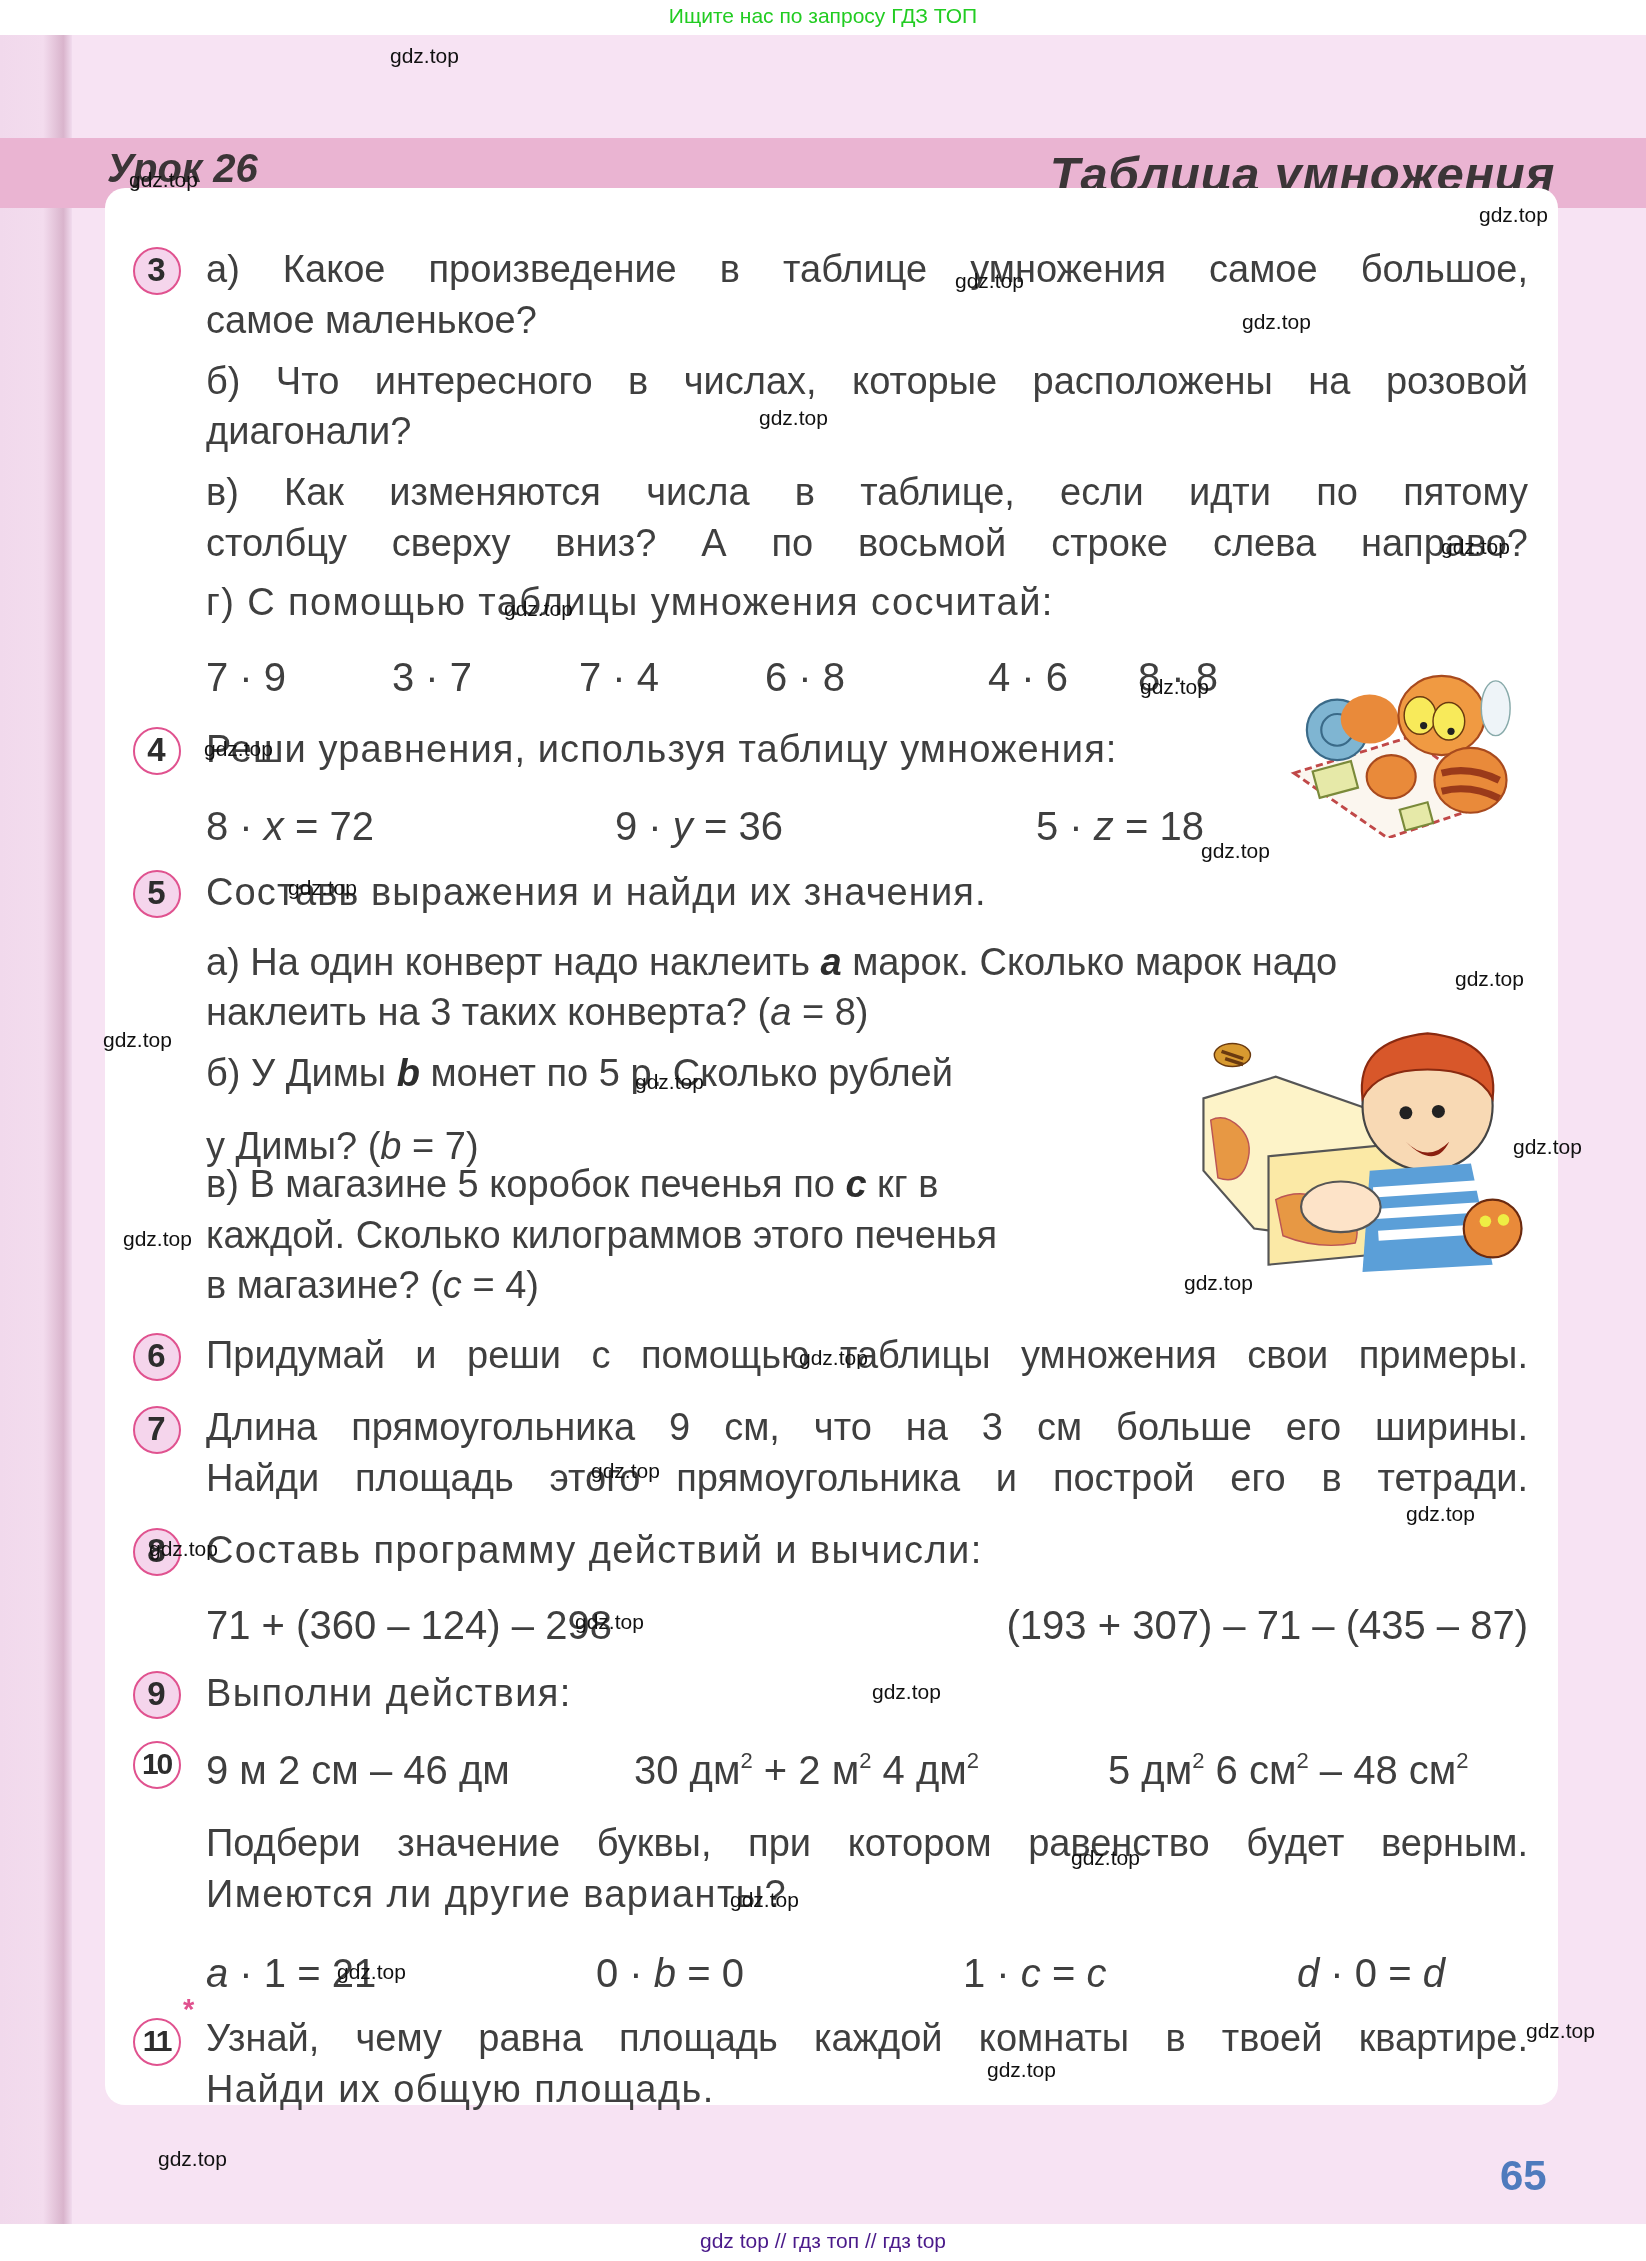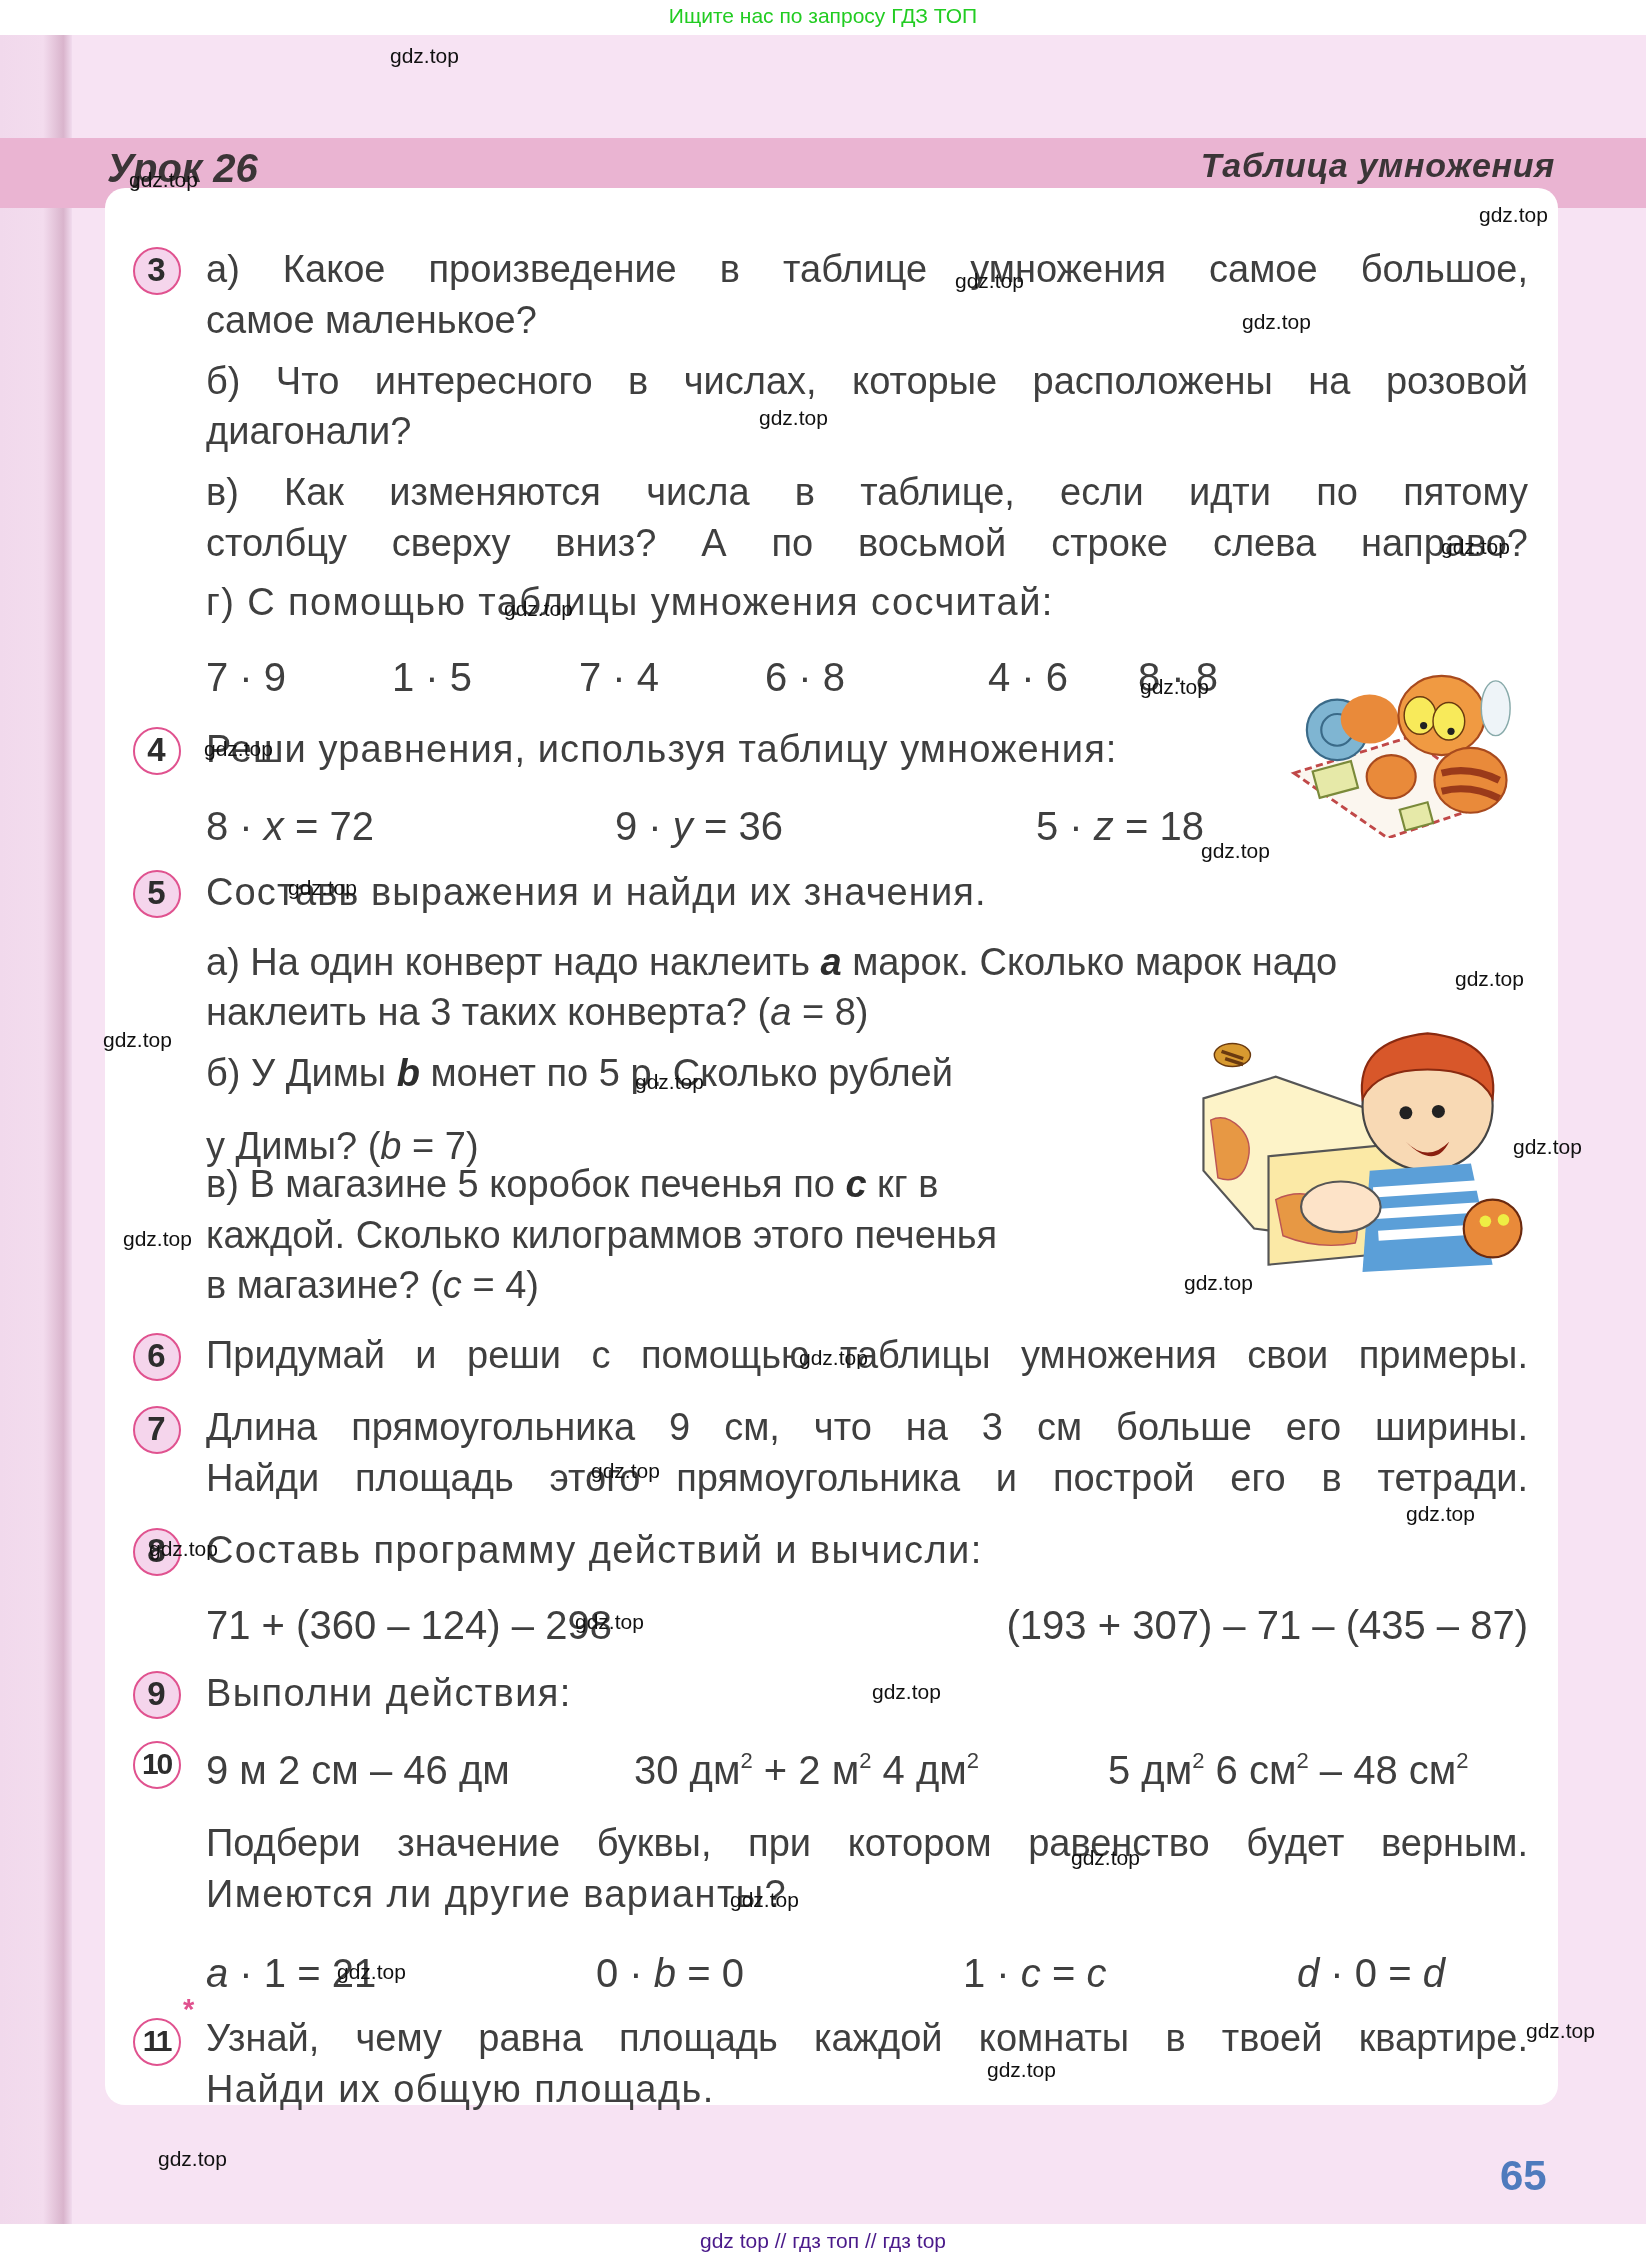--- a/index.html
+++ b/index.html
@@ -10,21 +10,21 @@
     text-align: center; font-size: 21px; line-height: 32px; color: #22cc22; font-family: "Liberation Sans", sans-serif; border-radius: 6px; }
   .bottom-banner { position: absolute; left: 0; top: 2224px; width: 1646px; height: 37px; background: #fff;
     text-align: center; font-size: 21px; line-height: 33px; color: #4a1a8a; }
 
   .page { position: absolute; left: 0; top: 35px; width: 1646px; height: 2190px; background: #f7e3f3; }
   .gutter { position: absolute; left: 0; top: 0; width: 72px; height: 2190px;
     background: linear-gradient(90deg, #f1d9ec 0%, #f3dcee 60%, #d9b4cc 88%, #f1dbee 100%); }
 
   .lesson-band { position: absolute; left: 0; top: 103px; width: 1646px; height: 70px; background: #eab4d2; }
   .lesson-num { position: absolute; left: 107px; top: 111px; font-size: 40px; font-weight: bold; font-style: italic; color: #3b3537; }
-  .lesson-title { position: absolute; right: 91px; top: 111px; font-size: 34px; font-weight: bold; font-style: italic; color: #3b3537; letter-spacing: 0.7px; }
+  .lesson-title { position: absolute; right: 91px; top: 111px; font-size: 49px; font-weight: bold; font-style: italic; color: #3b3537; letter-spacing: 0.7px; }
 
   .card { position: absolute; left: 105px; top: 153px; width: 1453px; height: 1917px; background: #ffffff; border-radius: 20px; }
 
   .task { position: absolute; left: 0; width: 1453px; }
   .num { position: absolute; left: 27.5px; width: 48px; height: 48px; border-radius: 50%; border: 2.9px solid #e0528f;
     background: #f5d5ec; font-size: 33px; font-weight: bold; color: #2d2d2d; text-align: center; line-height: 42px; }
   .num.outline { background: #fff; }
   .num.two { font-size: 30px; letter-spacing: -2.2px; }
   .star { position: absolute; color: #e0528f; font-size: 29px; font-weight: bold; }
 
@@ -58,21 +58,21 @@
       <div class="num" style="top:59px">3</div>
       <div class="line just" style="top:56px">а) Какое произведение в таблице умножения самое большое,</div>
       <div class="line" style="top:107px">самое маленькое?</div>
       <div class="line just" style="top:168px">б) Что интересного в числах, которые расположены на розовой</div>
       <div class="line" style="top:218px">диагонали?</div>
       <div class="line just" style="top:279px">в) Как изменяются числа в таблице, если идти по пятому</div>
       <div class="line just" style="top:330px">столбцу сверху вниз? А по восьмой строке слева направо?</div>
       <div class="line" style="top:389px; letter-spacing:1.4px">г) С помощью таблицы умножения сосчитай:</div>
       <div class="mathrow" style="top:464px; width:1156px">
         <span style="left:0">7 · 9</span>
-        <span style="left:186px">1 · 5</span>
+        <span style="left:186px">3 · 7</span>
         <span style="left:373px">7 · 4</span>
         <span style="left:559px">6 · 8</span>
         <span style="left:782px">4 · 6</span>
         <span style="left:932px">8 · 8</span>
       </div>
     </div>
 
     <div class="task" style="top:0">
       <div class="num outline" style="top:539px">4</div>
       <div class="line" style="top:536px; letter-spacing:1.1px">Реши уравнения, используя таблицу умножения:</div>

